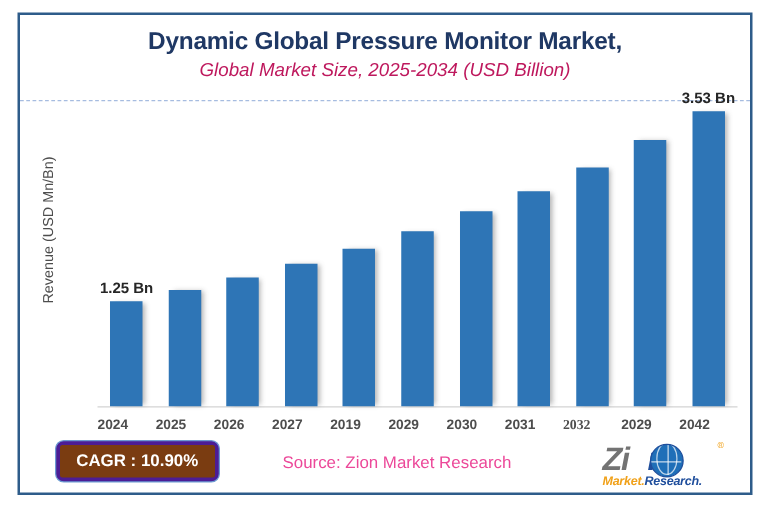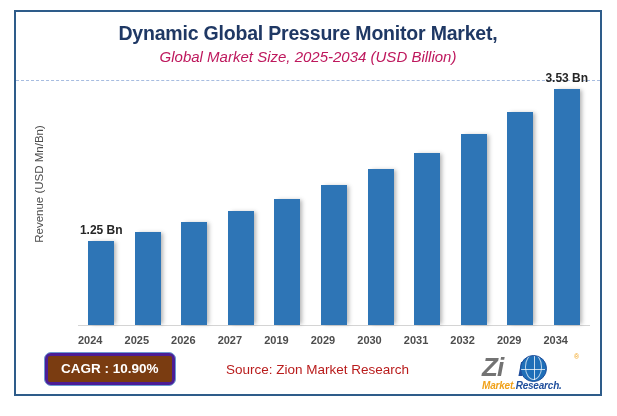--- a/index.html
+++ b/index.html
@@ -155,21 +155,21 @@
     font-weight: bold;
     padding: 5px 13px 6px 13px;
     border-radius: 2px;
     white-space: nowrap;
   }
   #source-text {
     position: absolute;
     left: 210px;
     top: 12px;
     font-size: 13.5px;
-    color: #b91c1c;
+    color: #ec4899;
     white-space: nowrap;
   }
 
   
   #logo {
     position: absolute;
     right: 14px;
     top: 2px;
     width: 104px;
     height: 44px;
@@ -300,23 +300,23 @@
 
   <div id="x-axis">
       <div class="x-tick" style="left: 0px; width: 46.5455px;">2024</div>
       <div class="x-tick" style="left: 46.5455px; width: 46.5455px;">2025</div>
       <div class="x-tick" style="left: 93.0909px; width: 46.5455px;">2026</div>
       <div class="x-tick" style="left: 139.636px; width: 46.5455px;">2027</div>
       <div class="x-tick" style="left: 186.182px; width: 46.5455px;">2019</div>
       <div class="x-tick" style="left: 232.727px; width: 46.5455px;">2029</div>
       <div class="x-tick" style="left: 279.273px; width: 46.5455px;">2030</div>
       <div class="x-tick" style="left: 325.818px; width: 46.5455px;">2031</div>
-      <div class="x-tick" style="left: 372.364px; width: 46.5455px;">2032</div>
+      <div class="x-tick" style="left: 372.364px; width: 46.5455px; font-family: Liberation Serif, serif;">2032</div>
       <div class="x-tick" style="left: 418.909px; width: 46.5455px;">2029</div>
-      <div class="x-tick" style="left: 465.455px; width: 46.5455px;">2034</div>
+      <div class="x-tick" style="left: 465.455px; width: 46.5455px;">2042</div>
     </div>
 
   <div id="footer">
     <div id="cagr-badge-outer">
       <div id="cagr-badge">CAGR : 10.90%</div>
     </div>
     <div id="source-text">Source: Zion Market Research</div>
 
     <div id="logo">
       <div id="logo-word">

